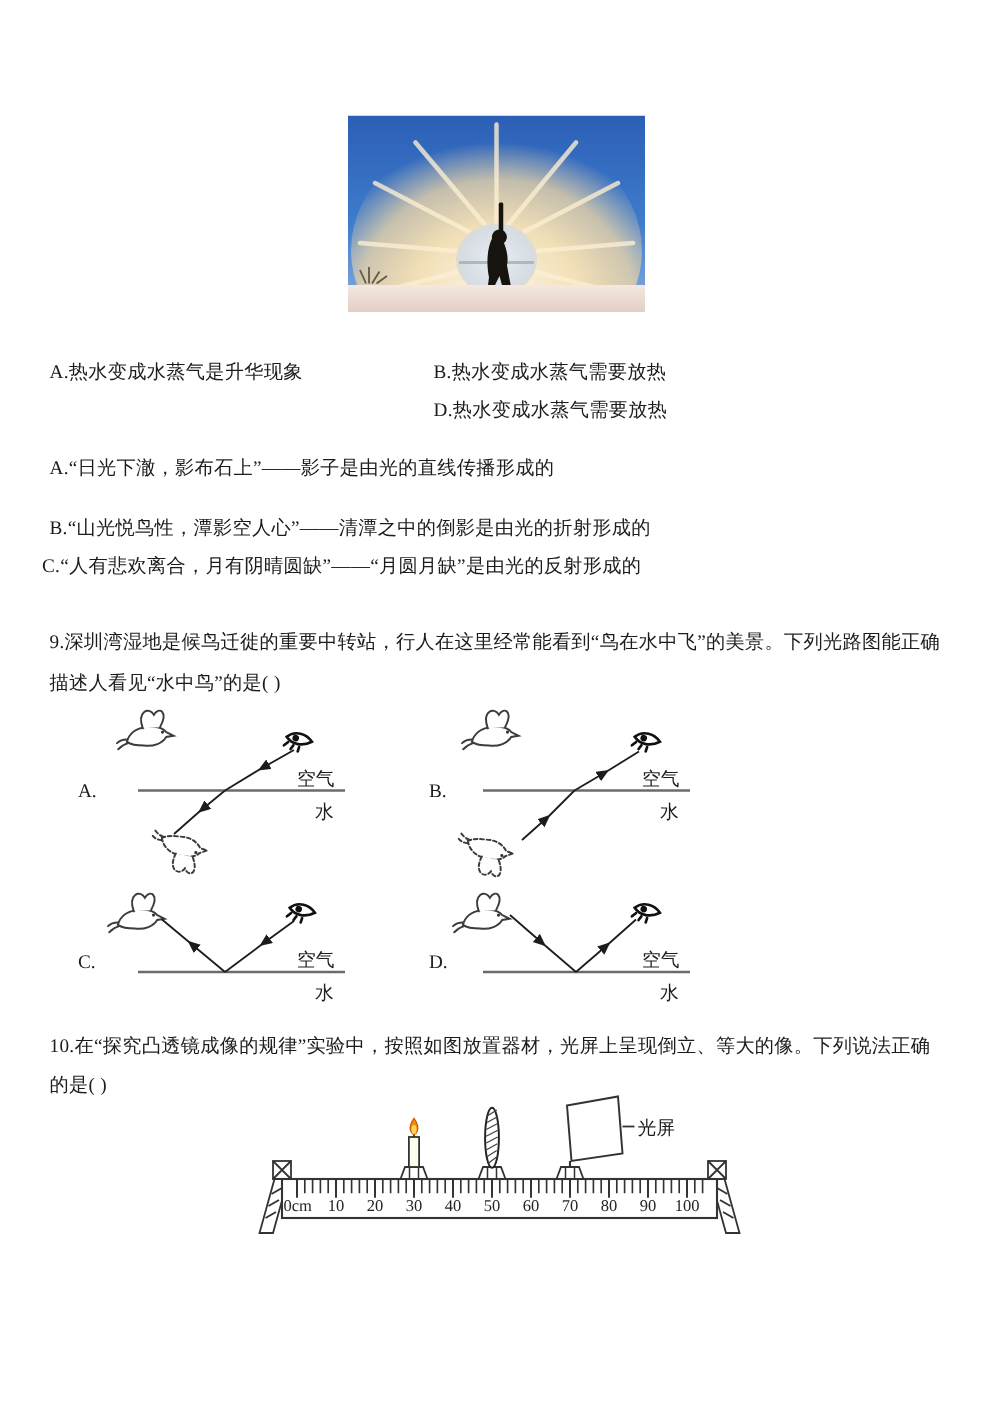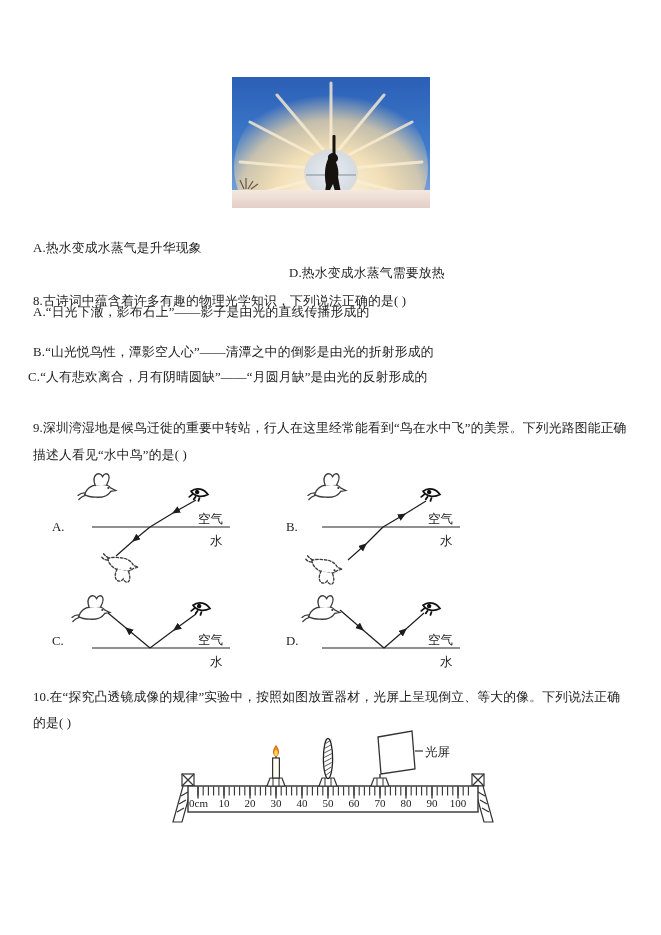--- a/index.html
+++ b/index.html
@@ -74,23 +74,23 @@
     <path d="M74,98 L124,98" stroke="#9aa7b0" stroke-width="2" opacity="0.7"></path>
     <g fill="#17130e">
       <rect x="100.5" y="58" width="3" height="24" rx="1"></rect>
       <path d="M96,82 a5,5 0 1 1 8,3 C106,90 107,95 106,100 L109,116 L112,122 L105,122 L101,107 L98,113 L99,123 L92,123 L94,108 C92,98 93,88 96,82 Z"></path>
     </g>
     <rect x="0" y="113" width="198" height="18" fill="url(#groundG)"></rect>
     <path d="M12,112 L8,103 M14,112 L14,101 M16,112 L21,104 M19,112 L26,107" stroke="#6a5646" stroke-width="1.2" fill="none"></path>
   </svg>
 
   <div class="txt" style="left:33px;top:236px">A.热水变成水蒸气是升华现象</div>
+  <div class="txt" style="left:289px;top:236px">B.热水变成水蒸气需要放热</div>
   <div class="txt" style="left:289px;top:261px">D.热水变成水蒸气需要放热</div>
 
-  <div class="txt" style="left:33px;top:289px">8.古诗词中蕴含着许多有趣的物理光学知识，下列说法正确的是(  )</div>
   <div class="txt" style="left:33px;top:300px">A.“日光下澈，影布石上”——影子是由光的直线传播形成的</div>
   <div class="txt" style="left:33px;top:340px">B.“山光悦鸟性，潭影空人心”——清潭之中的倒影是由光的折射形成的</div>
   <div class="txt" style="left:28px;top:365px">C.“人有悲欢离合，月有阴晴圆缺”——“月圆月缺”是由光的反射形成的</div>
 
   <div class="txt wrap" style="left:33px;top:415px;line-height:27px">9.深圳湾湿地是候鸟迁徙的重要中转站，行人在这里经常能看到“鸟在水中飞”的美景。下列光路图能正确描述人看见“水中鸟”的是(  )</div>
 
   <div class="diagram" style="left:52px;top:470px;width:210px;height:122px">
     <span class="dlabel" style="left:0;top:50px">A.</span>
     <svg width="185" height="122" viewBox="0 0 185 122" style="position:absolute;left:18px;top:0">
       <g transform="translate(8,0) scale(0.82)">

